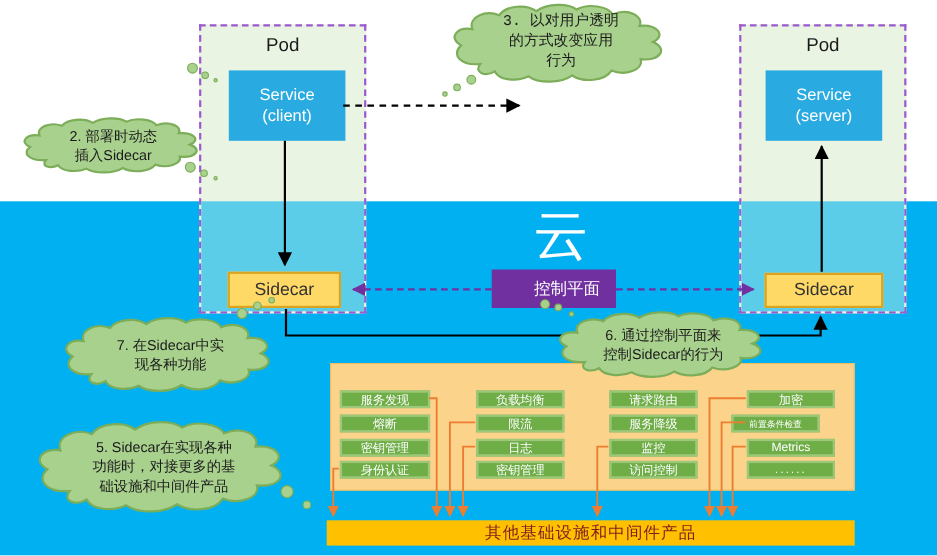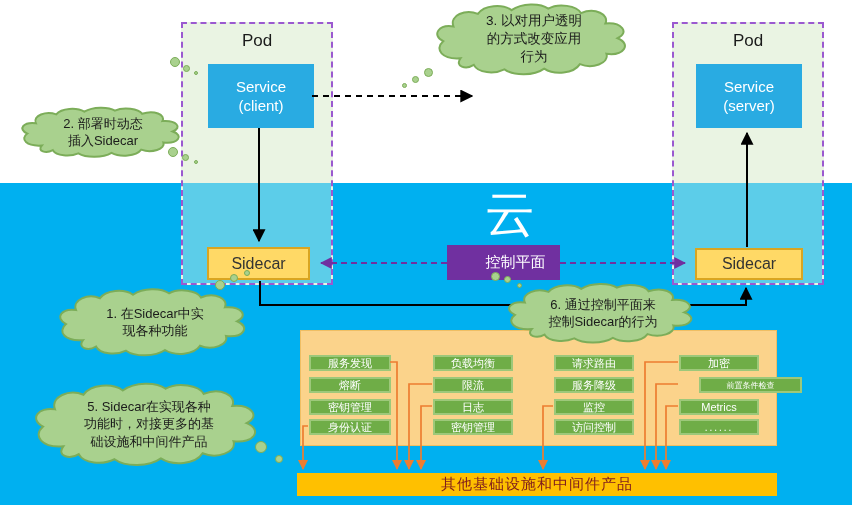--- a/index.html
+++ b/index.html
@@ -77,21 +77,21 @@
     <div class="feature" style="left:132px; top:46px; width:80px;">限流</div>
     <div class="feature" style="left:132px; top:68px; width:80px;">日志</div>
     <div class="feature" style="left:132px; top:88px; width:80px;">密钥管理</div>
 
     <div class="feature" style="left:253px; top:24px; width:80px;">请求路由</div>
     <div class="feature" style="left:253px; top:46px; width:80px;">服务降级</div>
     <div class="feature" style="left:253px; top:68px; width:80px;">监控</div>
     <div class="feature" style="left:253px; top:88px; width:80px;">访问控制</div>
 
     <div class="feature" style="left:378px; top:24px; width:80px;">加密</div>
-    <div class="feature small" style="left:398px; top:46px; width:103px;">前置条件检查</div>
+    <div class="feature small" style="left:364px; top:46px; width:80px;">前置条件检查</div>
     <div class="feature" style="left:378px; top:68px; width:80px;">Metrics</div>
     <div class="feature dots" style="left:378px; top:88px; width:80px;">......</div>
   </div>
 
   <div class="bottom-bar">其他基础设施和中间件产品</div>
 
   <svg class="overlay" viewBox="0 0 852 505">
     <defs>
       <marker id="mB" viewBox="0 0 10 10" refX="9" refY="5" markerWidth="6.5" markerHeight="6.5" orient="auto">
           <path d="M0,0 L10,5 L0,10 Z" fill="#000"></path>
@@ -130,37 +130,37 @@
     <svg viewBox="0 0 200 100" preserveAspectRatio="none" aria-hidden="true">
         <path class="cloud-path" d="M28 76 C10 78 2 64 11 53 C-1 44 7 30 21 33 C17 18 33 9 45 16 C51 4 69 2 78 11 C88 1 106 1 114 9 C124 1 142 5 146 15 C160 7 174 17 170 29 C186 27 194 41 182 49 C196 57 188 73 171 70 C174 83 157 91 145 84 C139 97 120 99 110 90 C100 100 80 100 71 91 C61 98 45 96 41 85 C33 92 22 87 28 76 Z"></path>
       </svg>
     <div class="cloud-text">2. 部署时动态
 插入Sidecar</div>
   </div>
   <div class="dot" style="left:168px; top:147px; width:10px; height:10px;"></div>
   <div class="dot" style="left:182px; top:154px; width:7px;  height:7px;"></div>
   <div class="dot" style="left:194px; top:160px; width:4px;  height:4px;"></div>
 
-  <div class="cloud" style="left:432px; top:2px; width:204px; height:74px;">
+  <div class="cloud" style="left:408px; top:2px; width:204px; height:74px;font-family:Liberation Mono, monospace;">
     <svg viewBox="0 0 200 100" preserveAspectRatio="none" aria-hidden="true">
         <path class="cloud-path" d="M28 76 C10 78 2 64 11 53 C-1 44 7 30 21 33 C17 18 33 9 45 16 C51 4 69 2 78 11 C88 1 106 1 114 9 C124 1 142 5 146 15 C160 7 174 17 170 29 C186 27 194 41 182 49 C196 57 188 73 171 70 C174 83 157 91 145 84 C139 97 120 99 110 90 C100 100 80 100 71 91 C61 98 45 96 41 85 C33 92 22 87 28 76 Z"></path>
       </svg>
     <div class="cloud-text" style="font-size:13.5px;">3. 以对用户透明
 的方式改变应用
 行为</div>
   </div>
   <div class="dot" style="left:424px; top:68px; width:9px; height:9px;"></div>
   <div class="dot" style="left:412px; top:76px; width:7px; height:7px;"></div>
   <div class="dot" style="left:402px; top:83px; width:5px; height:5px;"></div>
 
   <div class="cloud" style="left:55px; top:287px; width:200px; height:70px;">
     <svg viewBox="0 0 200 100" preserveAspectRatio="none" aria-hidden="true">
         <path class="cloud-path" d="M28 76 C10 78 2 64 11 53 C-1 44 7 30 21 33 C17 18 33 9 45 16 C51 4 69 2 78 11 C88 1 106 1 114 9 C124 1 142 5 146 15 C160 7 174 17 170 29 C186 27 194 41 182 49 C196 57 188 73 171 70 C174 83 157 91 145 84 C139 97 120 99 110 90 C100 100 80 100 71 91 C61 98 45 96 41 85 C33 92 22 87 28 76 Z"></path>
       </svg>
-    <div class="cloud-text">1. 在Sidecar中实
+    <div class="cloud-text">7. 在Sidecar中实
 现各种功能</div>
   </div>
   <div class="dot" style="left:244px; top:270px; width:6px;  height:6px;"></div>
   <div class="dot" style="left:230px; top:274px; width:8px;  height:8px;"></div>
   <div class="dot" style="left:215px; top:280px; width:10px; height:10px;"></div>
 
   <div class="cloud" style="left:30px; top:381px; width:238px; height:86px;">
     <svg viewBox="0 0 200 100" preserveAspectRatio="none" aria-hidden="true">
         <path class="cloud-path" d="M28 76 C10 78 2 64 11 53 C-1 44 7 30 21 33 C17 18 33 9 45 16 C51 4 69 2 78 11 C88 1 106 1 114 9 C124 1 142 5 146 15 C160 7 174 17 170 29 C186 27 194 41 182 49 C196 57 188 73 171 70 C174 83 157 91 145 84 C139 97 120 99 110 90 C100 100 80 100 71 91 C61 98 45 96 41 85 C33 92 22 87 28 76 Z"></path>
       </svg>

